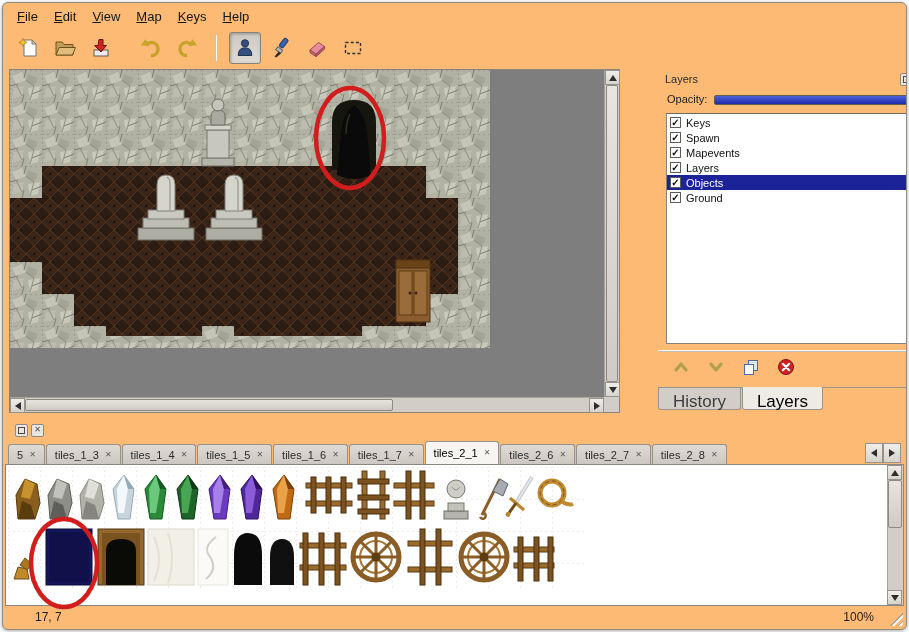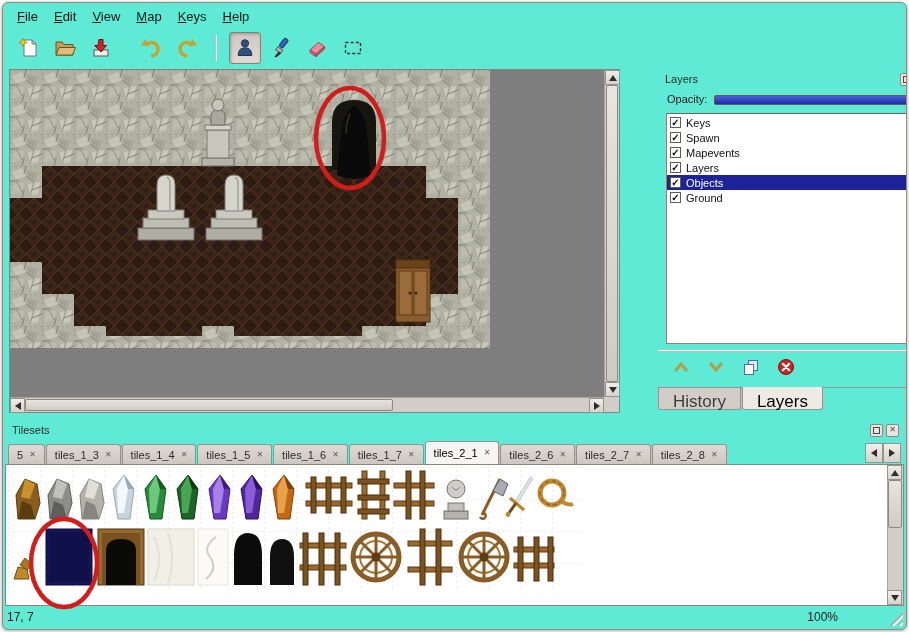--- a/index.html
+++ b/index.html
@@ -1,20 +1,20 @@
 <!DOCTYPE html>
 <html><head>
 <meta charset="utf-8">
 <style>
   html,body{margin:0;padding:0;}
   body{width:909px;height:632px;position:relative;background:#ffffff;
        font-family:"Liberation Sans", sans-serif;-webkit-font-smoothing:antialiased;}
 
   .window{position:absolute;left:2px;top:2px;width:903px;height:626px;
-          background:#5eead4;border:1px solid #8f8a82;border-radius:6px;
+          background:#fdba74;border:1px solid #8f8a82;border-radius:6px;
           overflow:hidden;box-shadow:0 1px 4px rgba(0,0,0,.35);}
 
   
   .menubar{position:absolute;left:0;top:0;right:0;height:26px;display:flex;
            align-items:center;padding:0 6px;font-size:13px;color:#161616;}
   .menu-item{padding:3px 8px;border-radius:3px;cursor:default;}
   .menu-item::first-letter{text-decoration:underline;}
 
   
   .toolbar{position:absolute;left:0;top:26px;right:0;height:38px;display:flex;
@@ -108,22 +108,22 @@
                  pointer-events:none;z-index:5;overflow:visible;}
 
   
   .c-main{fill:var(--m);stroke:var(--d);stroke-width:1;}
   .c-light{fill:var(--l);}
   .c-dark{fill:var(--d);}
 
   
   .statusbar{position:absolute;left:0;right:0;bottom:0;height:25px;display:flex;
              align-items:center;font-size:12px;color:#1c1c1c;}
-  .status-coords{margin-left:4px;flex:1;}
-  .status-zoom{margin-right:68px;}
+  .status-coords{margin-left:32px;flex:1;}
+  .status-zoom{margin-right:32px;}
   .resize-grip{position:absolute;right:3px;bottom:3px;width:15px;height:15px;
                background:repeating-linear-gradient(135deg,transparent 0 2px,#a9a49c 2px 3px,#f2f0ec 3px 5px);
                clip-path:polygon(100% 0,100% 100%,0 100%);}
 </style>
 </head>
 <body>
 
 <div class="window">
 
   <div class="menubar">
@@ -353,21 +353,20 @@
       </button>
     </div>
     <div class="panel-tabs">
         <div class="panel-tab">History</div>
         <div class="panel-tab active">Layers</div>
       </div>
   </div>
 
   <div class="tilesets-panel">
     <div class="panel-header">
-      <span class="panel-title">Tilesets</span>
       <span class="panel-btn">
           <span class="float-glyph"></span>
         </span>
       <span class="panel-btn">
           <span>✕</span>
         </span>
     </div>
     <div class="tileset-tabbar">
       <div style="display:flex;align-items:flex-end;">
           <div class="tileset-tab">

